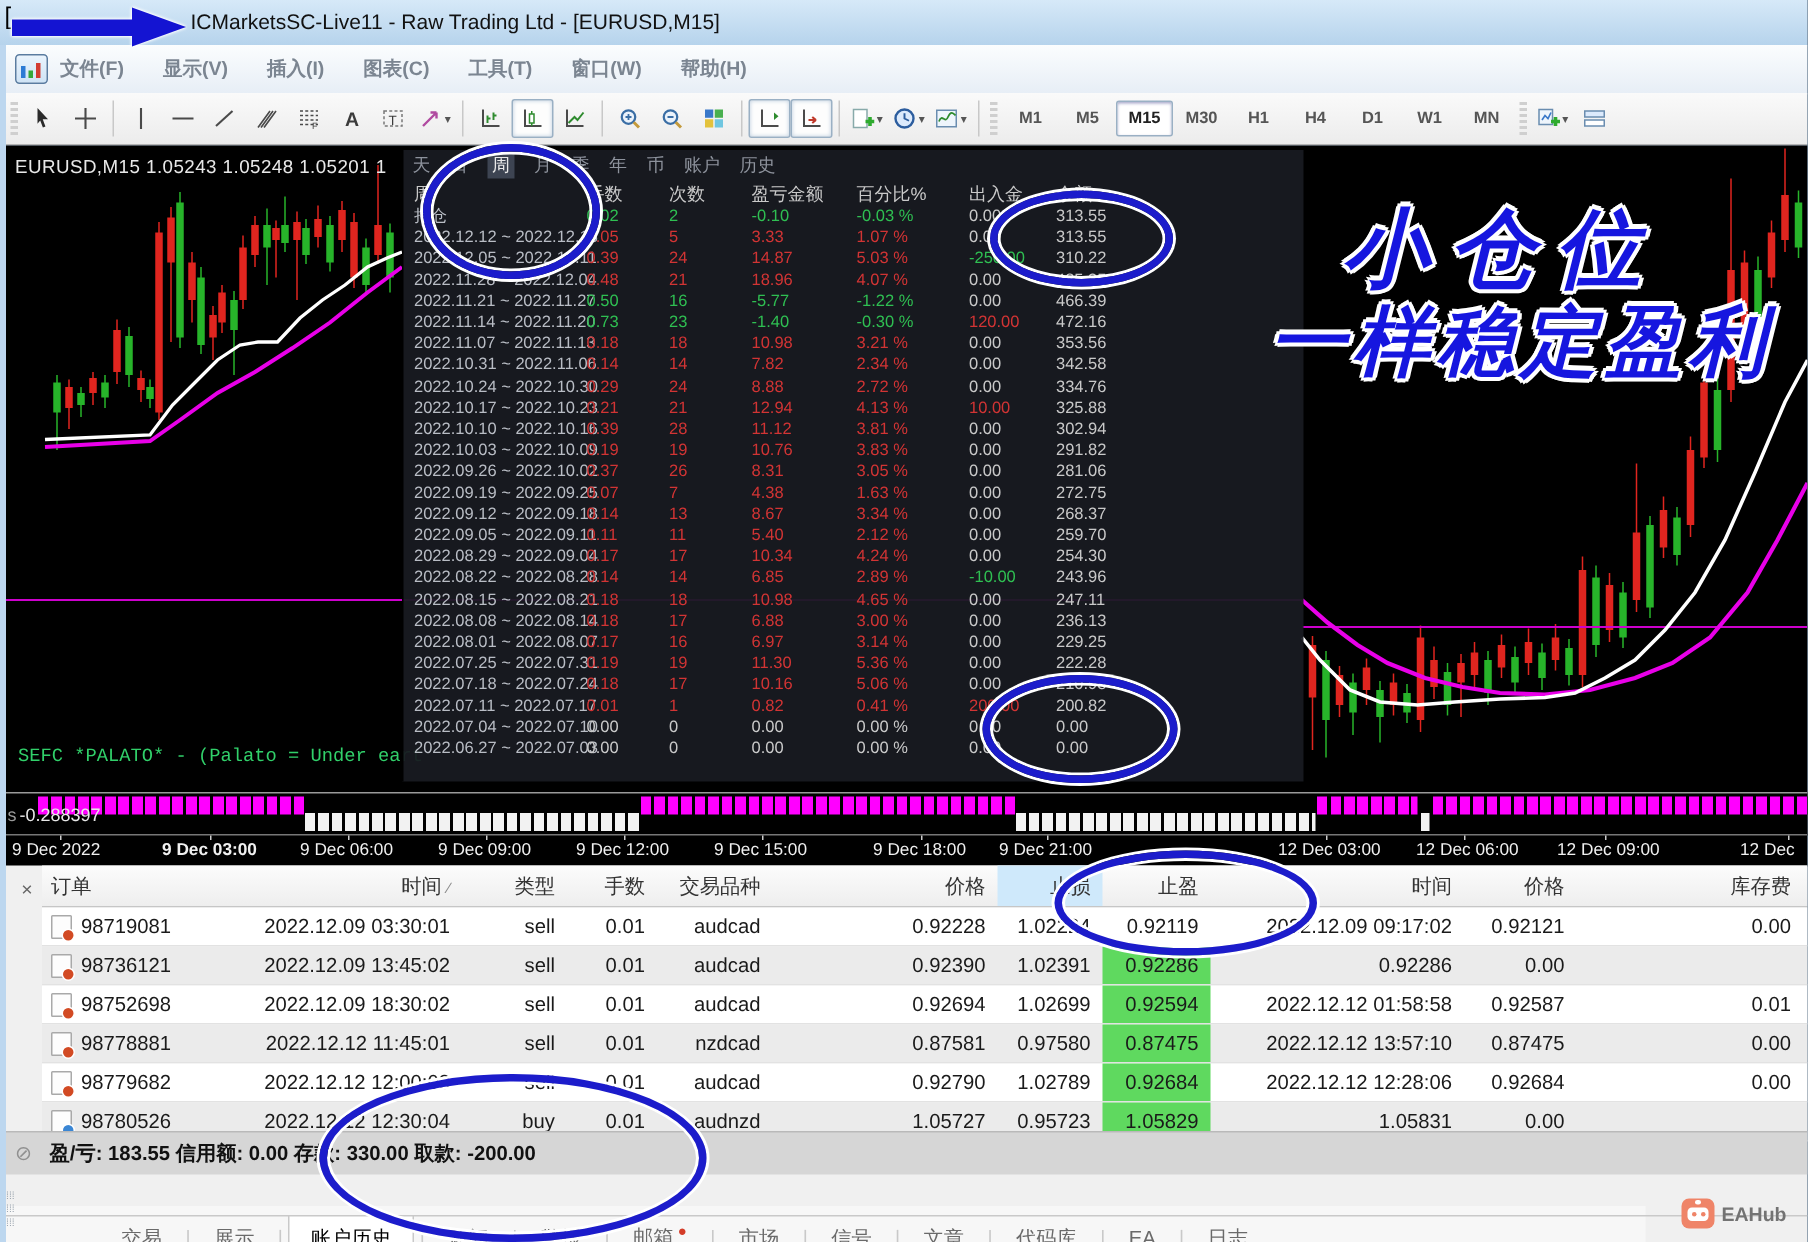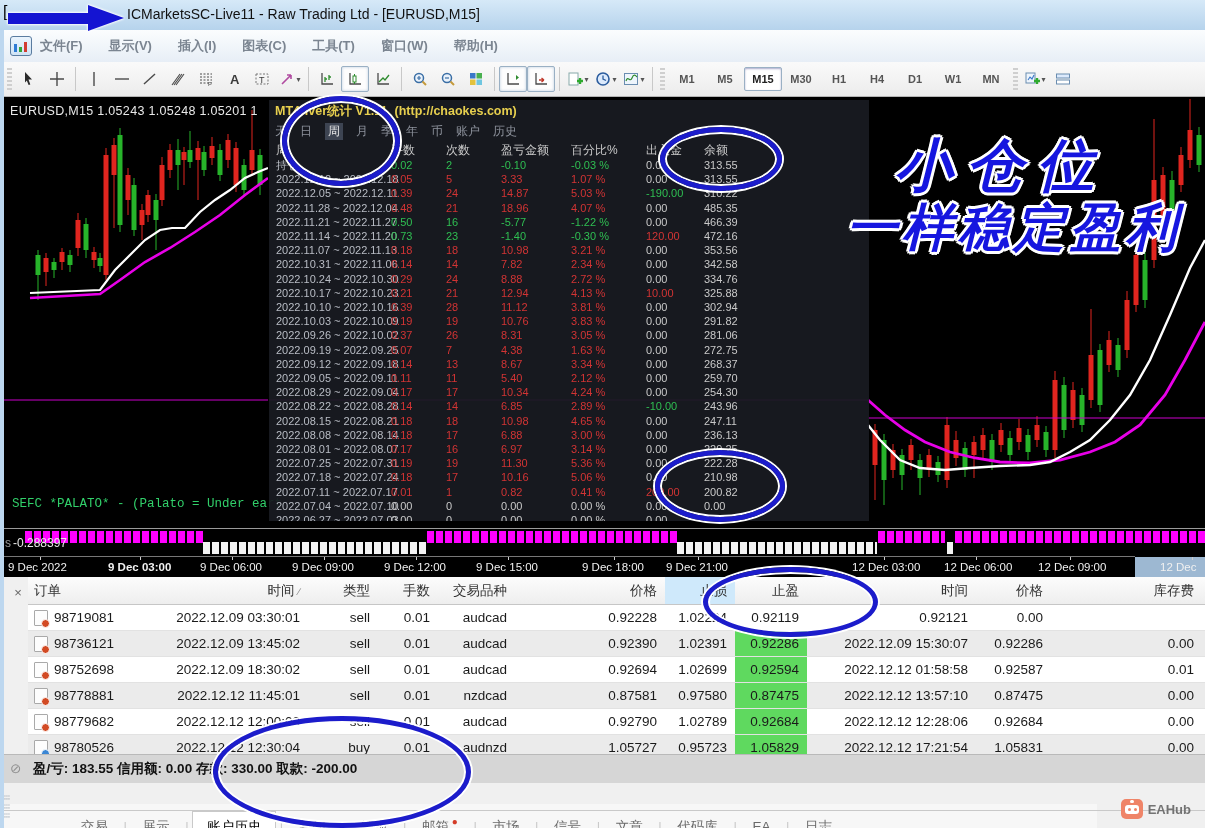--- a/index.html
+++ b/index.html
@@ -38,21 +38,21 @@
   #chart-wrap{left:0;top:97px;width:1205px;height:431px;background:#000;}
   #symbol-line{left:10px;top:104px;color:#e8e8e8;font-size:12.5px;z-index:2;letter-spacing:.3px;}
   #sefc-label{left:12px;top:497px;color:#31d06a;font-size:12.5px;z-index:2;
     font-family:"Liberation Mono",monospace;}
   #histo{left:0;top:528px;width:1205px;height:28px;background:#000;border-top:1px solid #9a9a9a;padding-left:13px;}
   .hseg{position:absolute;height:12px;}
   .hseg.m{background:repeating-linear-gradient(90deg,#ff00ff 0 7px,#000 7px 9px);top:2px;}
   .hseg.w{background:repeating-linear-gradient(90deg,#f2f2f2 0 7px,#000 7px 9px);top:13px;}
   #histo-val{position:absolute;left:5px;top:7px;color:#e8e8e8;font-size:12px;z-index:3;}
   #histo-val .pre{color:#9a9a9a;margin-right:2px;}
-  #axis{left:0;top:556px;width:1114px;height:21px;background:#000;border-top:1px solid #777;padding-left:21px;}
+  #axis{left:0;top:556px;width:1205px;height:21px;background:#000;border-top:1px solid #777;}
   .axis-label{position:absolute;top:4px;color:#f0f0f0;font-size:11.5px;white-space:nowrap;}
   .axis-tick{position:absolute;top:0;width:1px;height:3px;background:#ccc;}
   
   #stats{left:268px;top:100px;width:600px;height:421px;background:rgba(24,27,33,.94);
     z-index:5;overflow:hidden;border-left:1px solid #000;}
   #stats .ptitle{padding:3px 6px 1px 6px;color:#e7cf4e;font-size:12.5px;font-weight:bold;}
   #stats .ptabs{padding:2px 6px;color:#8d929c;font-size:12px;display:flex;gap:13px;}
   #stats .ptab.active{background:#3d4452;color:#e8e8e8;padding:0 3px;}
   .srow{display:grid;grid-template-columns:115px 55px 55px 70px 75px 58px 1fr;
     padding-left:7px;font-size:11px;line-height:14.2px;white-space:nowrap;}
@@ -475,23 +475,20 @@
     <div class="axis-label" style="left: 852px;">12 Dec 03:00</div>
     <div class="axis-tick" style="left: 976px;"></div>
     <div class="axis-label" style="left: 944px;">12 Dec 06:00</div>
     <div class="axis-tick" style="left: 1070px;"></div>
     <div class="axis-label" style="left: 1038px;">12 Dec 09:00</div>
     <div class="axis-tick" style="left: 1192px;"></div>
     <div class="axis-label" style="left: 1160px; text-align: center;">12 Dec</div>
   </div>
 
 <div class="abs" id="stats">
-  <div class="ptitle">
-    <span>MT4river统计 V1.11</span>&nbsp;&nbsp;<span>(http://chaokes.com)</span>
-  </div>
   <div class="ptabs" id="stats-tabs">
       <span class="ptab">天</span>
       <span class="ptab">日</span>
       <span class="ptab active">周</span>
       <span class="ptab">月</span>
       <span class="ptab">季</span>
       <span class="ptab">年</span>
       <span class="ptab">币</span>
       <span class="ptab">账户</span>
       <span class="ptab">历史</span>
@@ -523,21 +520,21 @@
         <span class="v">1.07 %</span>
         <span class="io">0.00</span>
         <span class="bal">313.55</span>
       </div>
       <div class="srow tone-red">
         <span class="per">2022.12.05 ~ 2022.12.11</span>
         <span class="v">0.39</span>
         <span class="v">24</span>
         <span class="v">14.87</span>
         <span class="v">5.03 %</span>
-        <span class="io green">-190.00</span>
+        <span class="io green">-250.00</span>
         <span class="bal">310.22</span>
       </div>
       <div class="srow tone-red">
         <span class="per">2022.11.28 ~ 2022.12.04</span>
         <span class="v">0.48</span>
         <span class="v">21</span>
         <span class="v">18.96</span>
         <span class="v">4.07 %</span>
         <span class="io">0.00</span>
         <span class="bal">485.35</span>
@@ -766,38 +763,38 @@
           </span>
           <span>98719081</span>
         </div>
         <div class="hcell">2022.12.09 03:30:01</div>
         <div class="hcell">sell</div>
         <div class="hcell">0.01</div>
         <div class="hcell">audcad</div>
         <div class="hcell">0.92228</div>
         <div class="hcell">1.02224</div>
         <div class="hcell">0.92119</div>
+        <div class="hcell">2022.12.09 09:17:02</div>
         <div class="hcell">0.92121</div>
         <div class="hcell">0.00</div>
       </div>
       <div class="hrow even">
         <div class="hcell first">
           <span class="ordicon red">
             <i></i>
           </span>
           <span>98736121</span>
         </div>
         <div class="hcell">2022.12.09 13:45:02</div>
         <div class="hcell">sell</div>
         <div class="hcell">0.01</div>
         <div class="hcell">audcad</div>
         <div class="hcell">0.92390</div>
         <div class="hcell">1.02391</div>
         <div class="hcell tpgreen">0.92286</div>
-        <div class="hcell">2022.12.09 15:30:07</div>
         <div class="hcell">0.92286</div>
         <div class="hcell">0.00</div>
       </div>
       <div class="hrow">
         <div class="hcell first">
           <span class="ordicon red">
             <i></i>
           </span>
           <span>98752698</span>
         </div>
@@ -855,21 +852,20 @@
           </span>
           <span>98780526</span>
         </div>
         <div class="hcell">2022.12.12 12:30:04</div>
         <div class="hcell">buy</div>
         <div class="hcell">0.01</div>
         <div class="hcell">audnzd</div>
         <div class="hcell">1.05727</div>
         <div class="hcell">0.95723</div>
         <div class="hcell tpgreen">1.05829</div>
-        <div class="hcell">2022.12.12 17:21:54</div>
         <div class="hcell">1.05831</div>
         <div class="hcell">0.00</div>
       </div>
     </div>
   <div id="statusbar">
     <span class="noicon">⊘</span>
     <span>盈/亏: 183.55  信用额: 0.00  存款: 330.00  取款: -200.00</span>
   </div>
   <div id="tabstrip">
     <div class="rule"></div>

